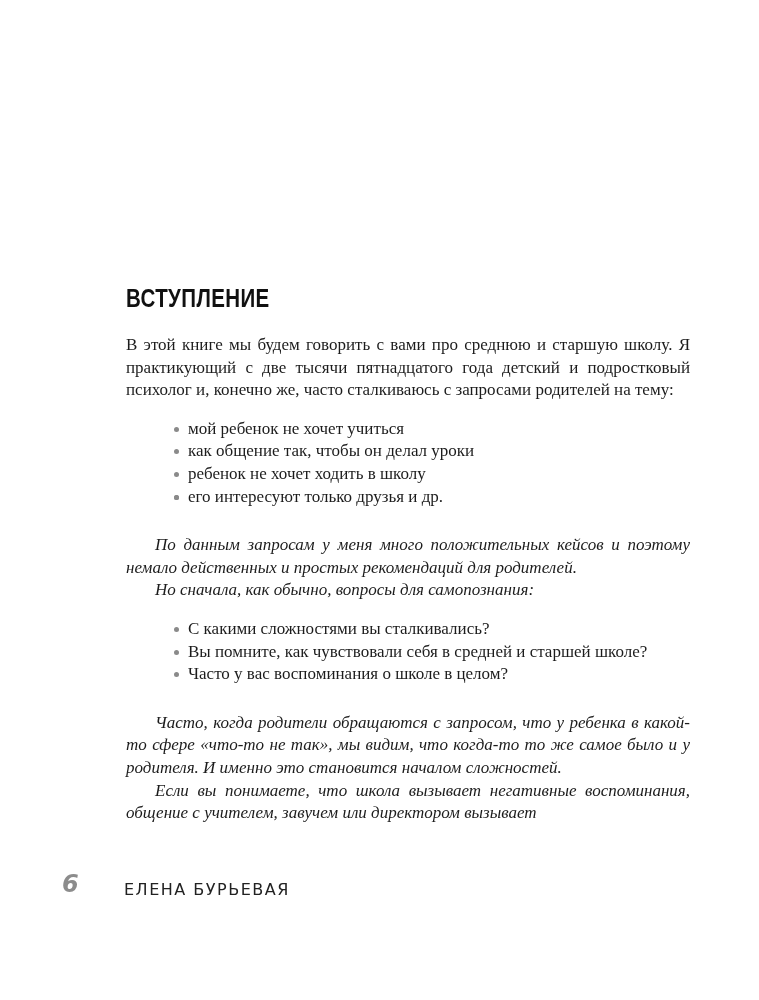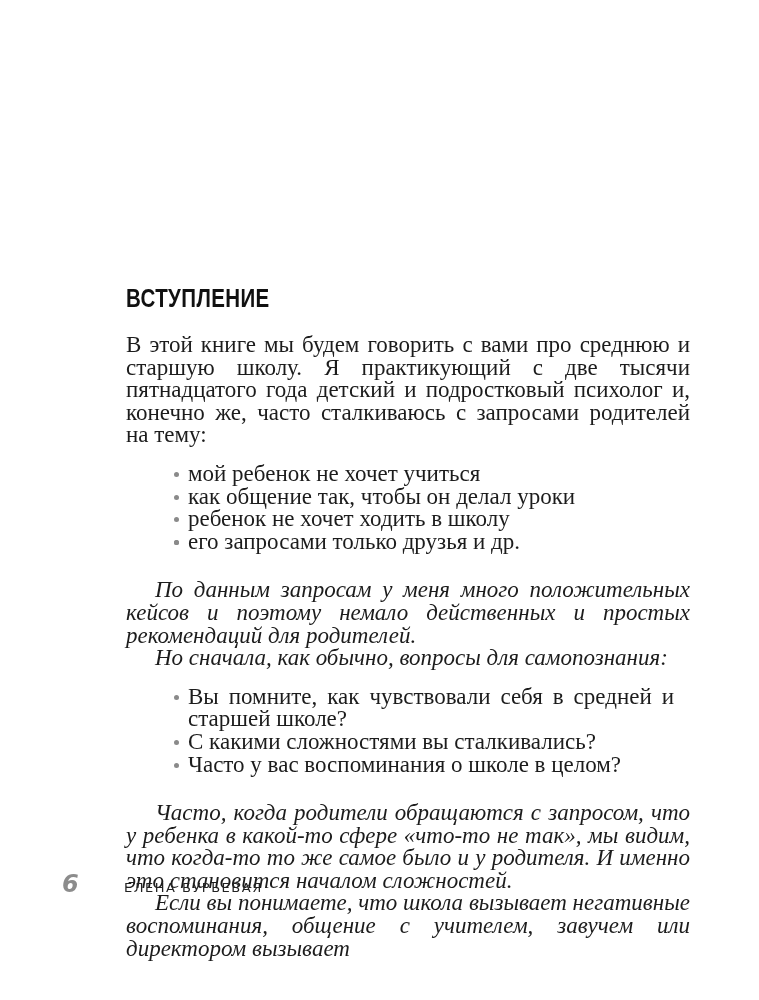--- a/index.html
+++ b/index.html
@@ -6,60 +6,60 @@
     body { width: 759px; height: 1000px; position: relative; overflow: hidden; color: #1a1a1a; }
     .page { position: absolute; left: 0; top: 0; width: 609px; height: 1000px; }
     .heading {
       position: absolute; left: 126px; top: 284px;
       font-family: "Liberation Sans", sans-serif; font-weight: bold;
       font-size: 25px; letter-spacing: 0.5px; color: #111;
       transform: scaleX(0.82); transform-origin: left top;
     }
     .body-text {
       position: absolute; left: 126px; top: 334px; width: 564px;
-      font-family: "Liberation Serif", serif; font-size: 23px; line-height: 22.6px; color: #1c1c1c;
+      font-family: "Liberation Serif", serif; font-size: 17px; line-height: 22.6px; color: #1c1c1c;
     }
     .body-text p { margin: 0; text-align: justify; }
     .indent { text-indent: 29px; font-style: italic; }
     .gap { height: 10px; }
     ul.bullets { list-style: none; margin: 16px; padding: 0 0 0 46px; }
     ul.bullets li { position: relative; text-align: justify; }
     ul.bullets li .dot {
       position: absolute; left: -14px; top: 9px; width: 5px; height: 5px; border-radius: 50%; background: #8a8a8a;
     }
     .footer-num {
       position: absolute; left: 62px; top: 870px;
       font-family: "DejaVu Sans", sans-serif; font-style: italic; font-size: 24px; color: #8c8c8c; font-weight: bold;
     }
     .footer-author {
       position: absolute; left: 124px; top: 880px;
-      font-family: "DejaVu Sans", sans-serif; font-size: 13px; letter-spacing: 1.5px; color: #222;
+      font-family: "DejaVu Sans", sans-serif; font-size: 16px; letter-spacing: 1.5px; color: #222;
     }
   </style>
 </head>
 <body>
 
 <div class="page">
   <div class="heading">ВСТУПЛЕНИЕ</div>
 
   <div class="body-text">
     <p>В этой книге мы будем говорить с вами про среднюю и старшую школу. Я практикующий с две тысячи пятнадцатого года детский и подростковый психолог и, конечно же, часто сталкиваюсь с запросами родителей на тему:</p>
     <ul class="bullets">
       <li><span class="dot"></span><span>мой ребенок не хочет учиться</span></li>
       <li><span class="dot"></span><span>как общение так, чтобы он делал уроки</span></li>
       <li><span class="dot"></span><span>ребенок не хочет ходить в школу</span></li>
       <li><span class="dot"></span></li>
-      <li><span class="dot"></span><span>его запросами только друзья и др.</span></li>
+      <li><span class="dot"></span><span>его интересуют только друзья и др.</span></li>
     </ul>
     <div class="gap"></div>
     <p class="indent">По данным запросам у меня много положительных кейсов и поэтому немало действенных и простых рекомендаций для родителей.</p>
     <p class="indent">Но сначала, как обычно, вопросы для самопознания:</p>
     <ul class="bullets" style="padding-left:46px">
+      <li><span class="dot"></span><span>С какими сложностями вы сталкивались?</span></li>
       <li><span class="dot"></span><span>Вы помните, как чувствовали себя в средней и старшей школе?</span></li>
-      <li><span class="dot"></span><span>С какими сложностями вы сталкивались?</span></li>
       <li><span class="dot"></span><span>Часто у вас воспоминания о школе в целом?</span></li>
     </ul>
     <div class="gap"></div>
     <p class="indent">Часто, когда родители обращаются с запросом, что у ребенка в какой-то сфере «что-то не так», мы видим, что когда-то то же самое было и у родителя. И именно это становится началом сложностей.</p>
     <p class="indent">Если вы понимаете, что школа вызывает негативные воспоминания, общение с учителем, завучем или директором вызывает</p>
   </div>
 
   <div class="footer-num">6</div>
   <div class="footer-author">ЕЛЕНА БУРЬЕВАЯ</div>
 </div>

